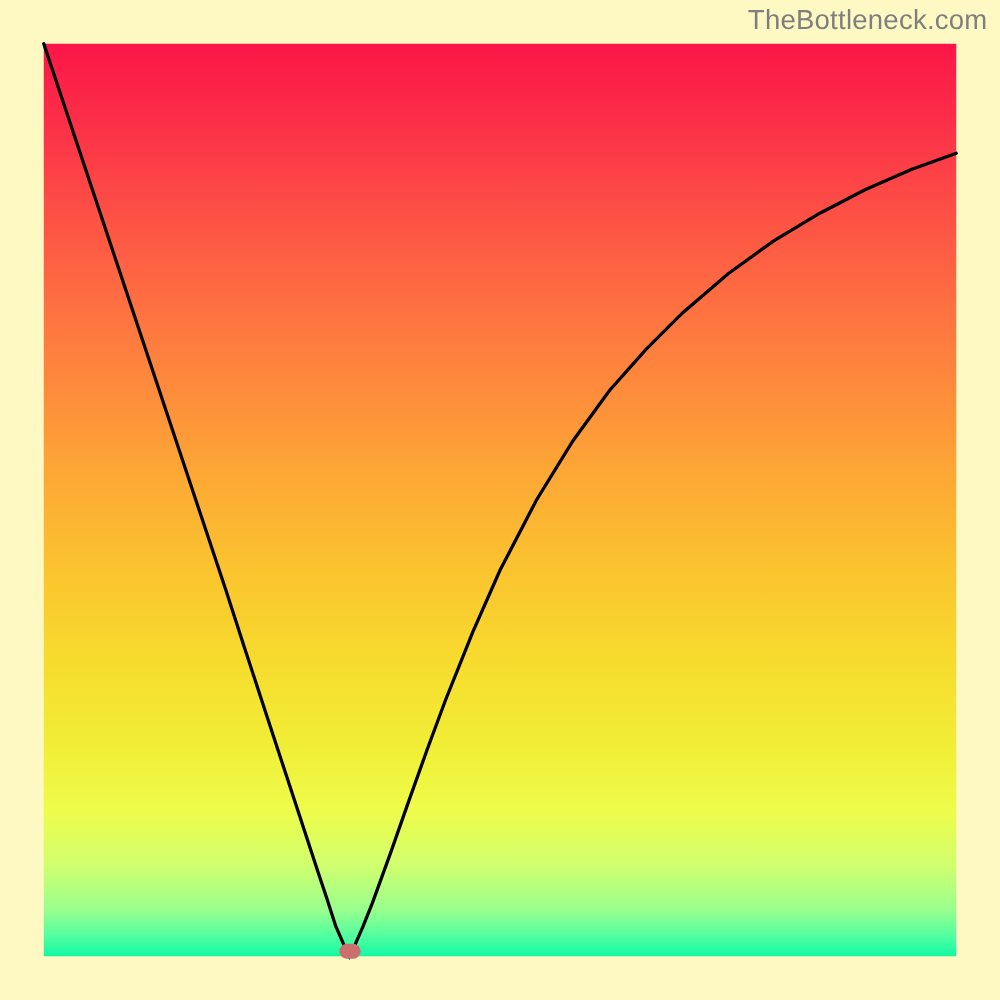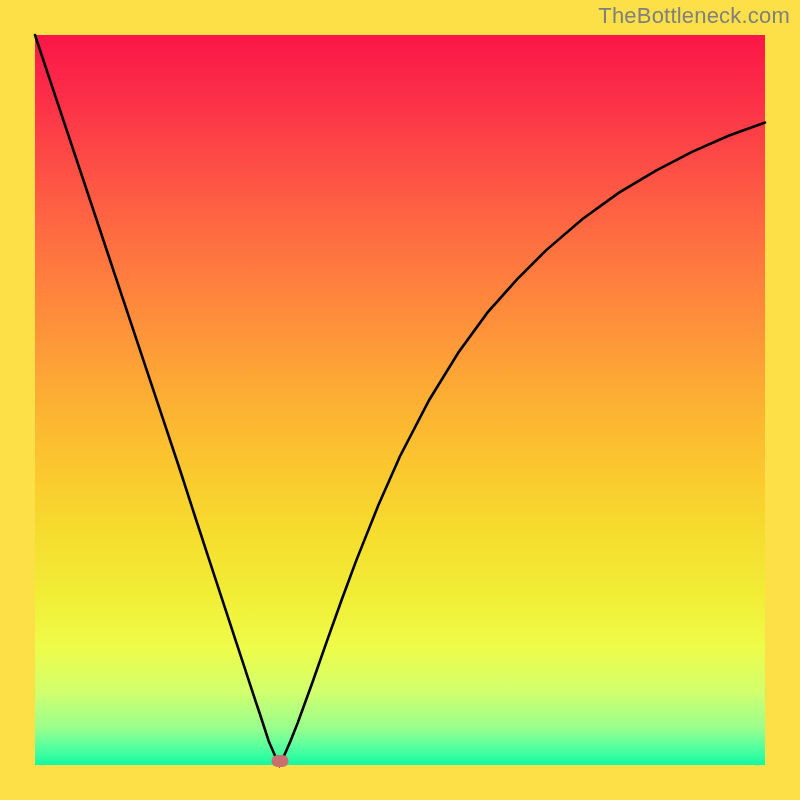--- a/index.html
+++ b/index.html
@@ -8,21 +8,21 @@
     width: 800px;
     height: 800px;
     overflow: hidden;
     background: #000;
     font-family: Arial, Helvetica, sans-serif;
   }
   .frame {
     position: relative;
     width: 800px;
     height: 800px;
-    background: #fde047;
+    background: #fef9c3;
   }
   .plot-area {
     position: absolute;
     left: 35px;
     top: 35px;
     width: 730px;
     height: 730px;
     
     background: linear-gradient(to bottom,
       #fb1647 0%,

